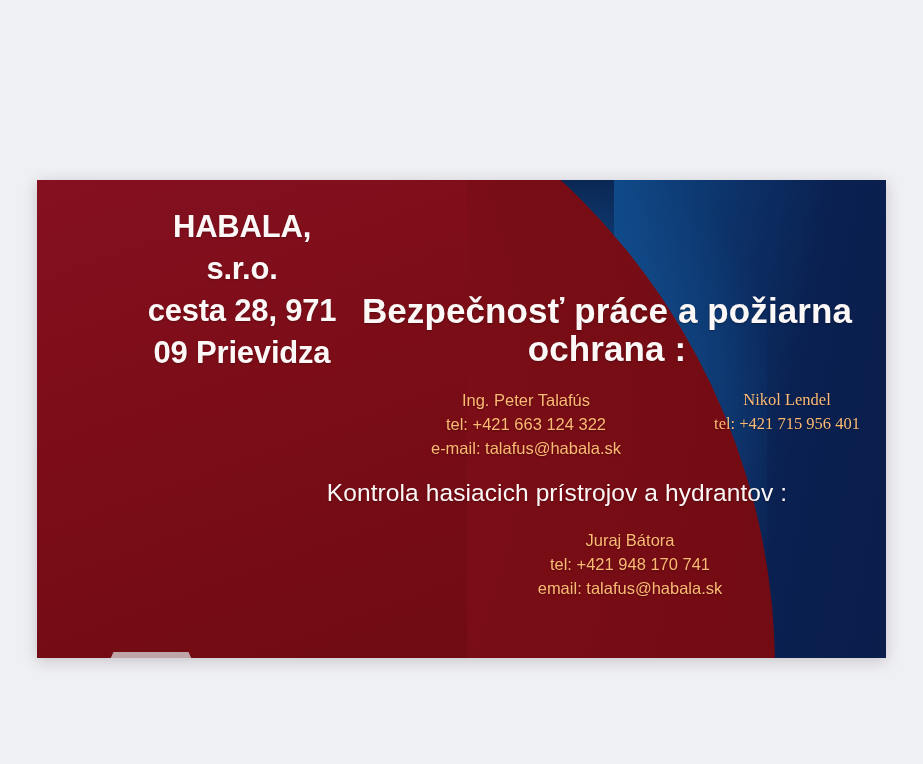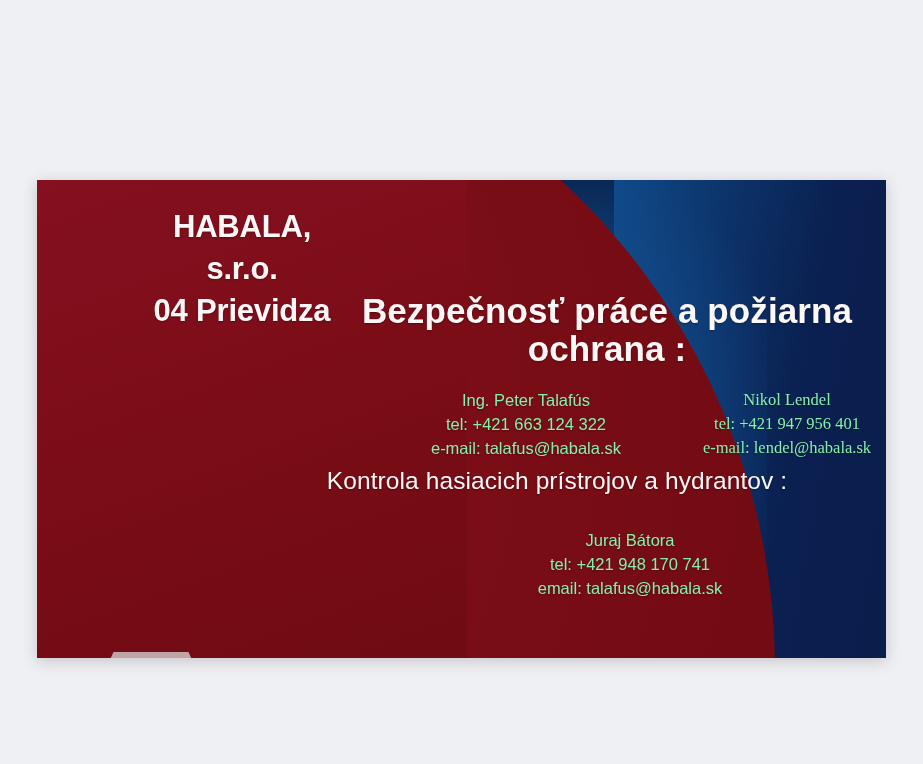--- a/index.html
+++ b/index.html
@@ -92,29 +92,29 @@
     font-weight:700;
     letter-spacing:0.1px;
     text-shadow:0 1px 2px rgba(0,0,0,0.3);
   }
 
   .contact {
     position:absolute;
     text-align:center;
     font-size:16.5px;
     line-height:24px;
-    color:#86efac;
+    color:#fdba74;
     text-shadow:0 1px 2px rgba(0,0,0,0.3);
   }
   #contact-talafus { left:354px; top:208px; width:270px; }
   #contact-lendel  { left:614px; top:208px; width:272px;font-family:Liberation Serif, serif; }
   #contact-batora  { left:458px; top:348px; width:270px; }
 
   #heading-2 {
-    left:190px; top:284px; width:660px;
+    left:190px; top:296px; width:660px;
     text-align:center;
     font-size:24.5px;
     line-height:34px;
     font-weight:400;
     letter-spacing:0.1px;
     text-shadow:0 1px 2px rgba(0,0,0,0.3);
   }
   .contact .nm { display:block; }
   .contact .tl { display:block; }
   .contact .em { display:block; }
@@ -133,35 +133,35 @@
     <div class="arc"></div>
 
     <div class="red-disc"></div>
     <div class="red-left-fill"></div>
 
     <div class="hex" id="hex-large"></div>
 
     <div class="txt" id="company">
       <div>HABALA,</div>
       <div>s.r.o.</div>
-      <div>04 Prievidza</div>
+      <div>cesta 28, 971</div>
+      <div>09 Prievidza</div>
     </div>
 
     <div class="txt" id="heading-1">Bezpečnosť práce a požiarna ochrana :</div>
 
     <div class="contact" id="contact-talafus">
       <span class="nm">Ing. Peter Talafús</span>
       <span class="tl">tel: +421 663 124 322</span>
       <span class="em">e-mail: talafus@habala.sk</span>
     </div>
 
     <div class="contact" id="contact-lendel">
       <span class="nm">Nikol Lendel</span>
-      <span class="tl">tel: +421 947 956 401</span>
-      <span class="em">e-mail: lendel@habala.sk</span>
+      <span class="tl">tel: +421 715 956 401</span>
     </div>
 
     <div class="txt" id="heading-2">Kontrola hasiacich prístrojov a hydrantov :</div>
 
     <div class="contact" id="contact-batora">
       <span class="nm">Juraj Bátora</span>
       <span class="tl">tel: +421 948 170 741</span>
       <span class="em">email: talafus@habala.sk</span>
     </div>
 

